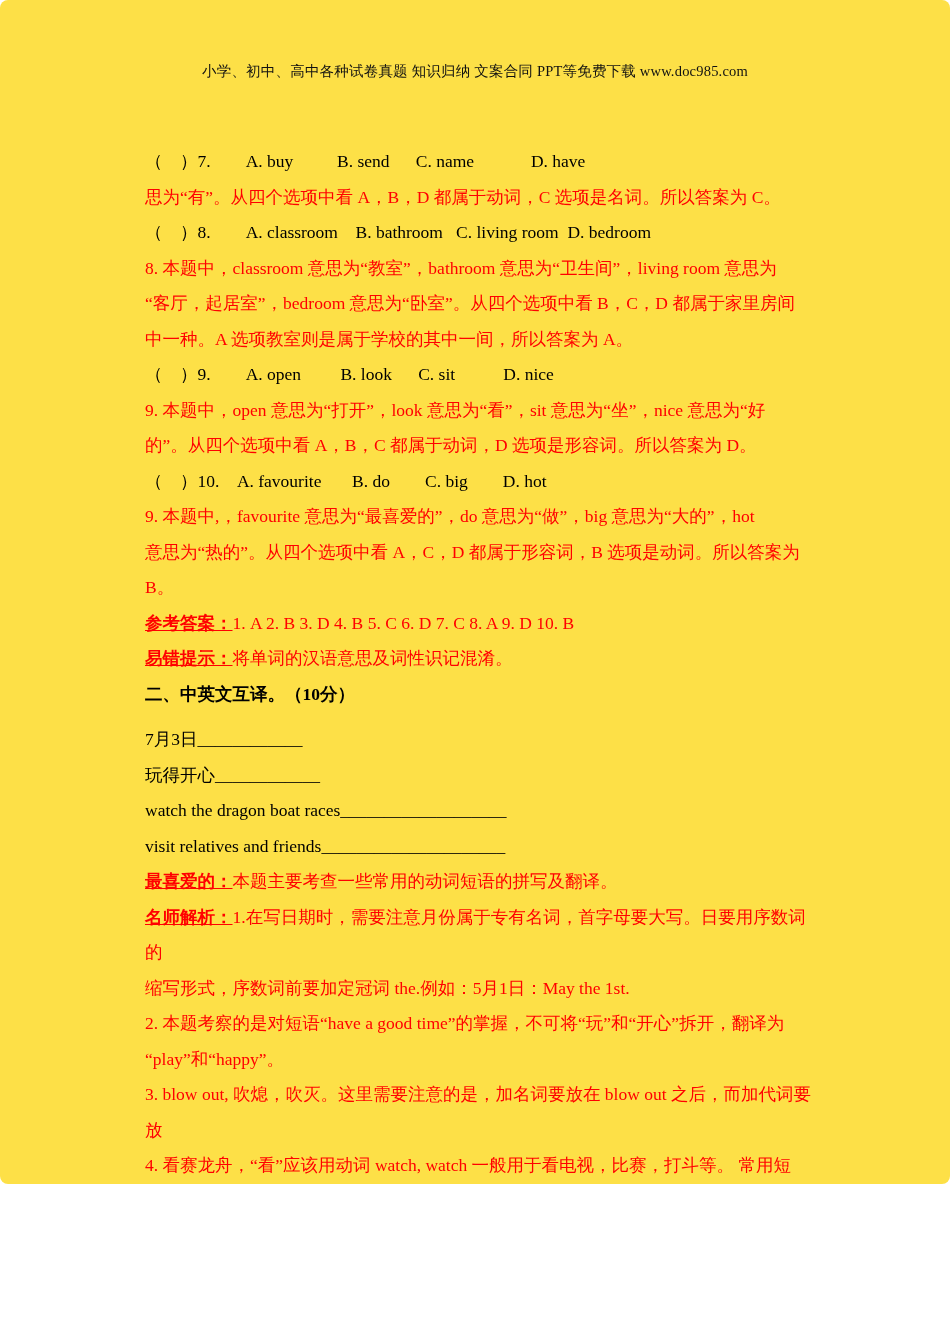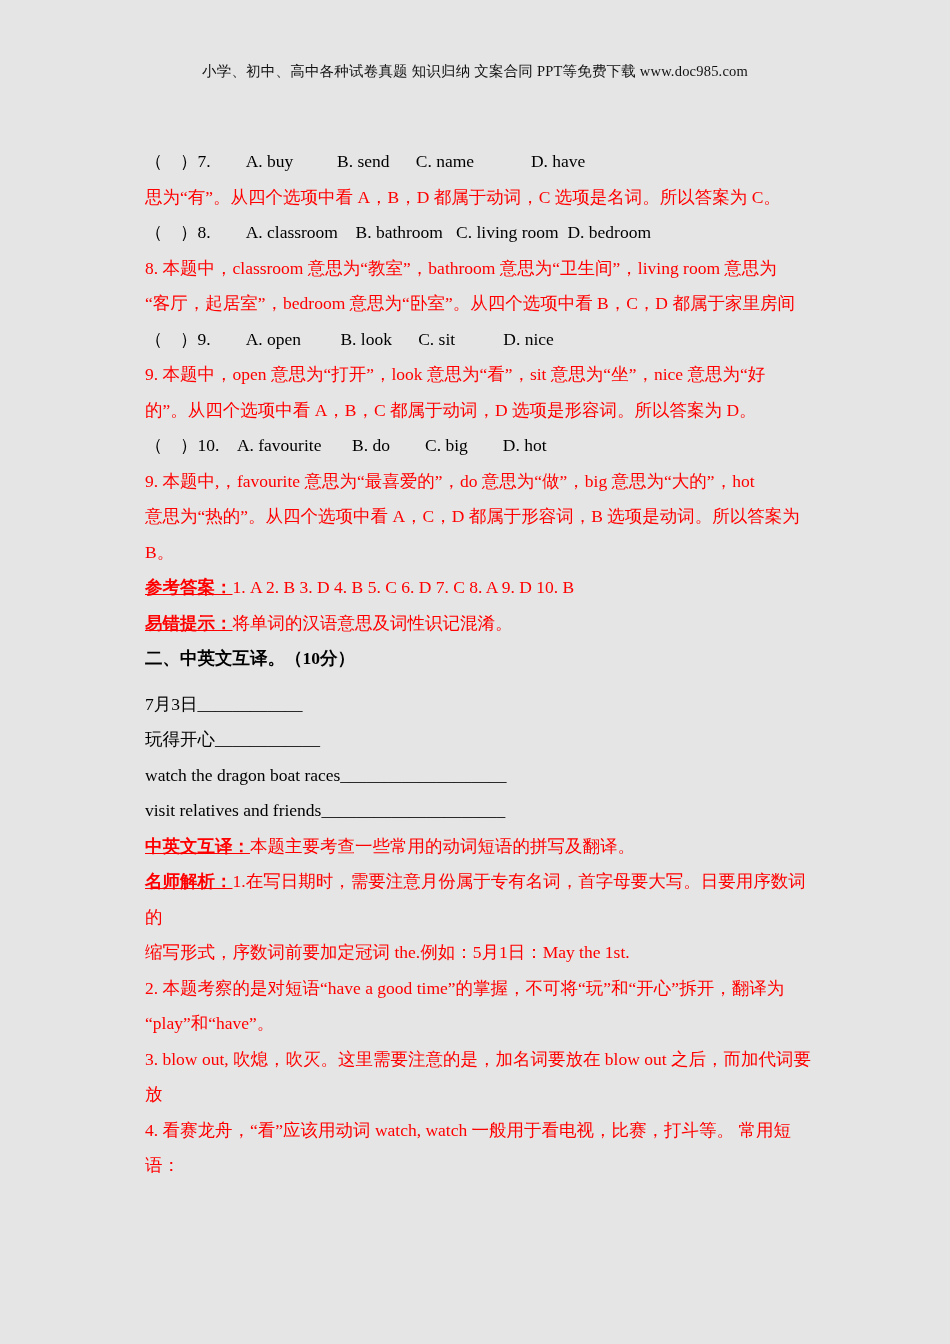--- a/index.html
+++ b/index.html
@@ -4,23 +4,24 @@
 <style>
   * { margin: 0; padding: 0; box-sizing: border-box; }
   html, body { background: #ffffff; }
   body {
     font-family: "Liberation Serif", "DejaVu Serif", serif;
     width: 950px;
   }
   .page {
     position: relative;
     width: 950px;
-    height: 1344px;
-    background: #e5e5e5;
+    height: 1184px;
+    background: #fde047;
     overflow: hidden;
+    border-radius: 8px;
   }
   .header {
     position: absolute;
     top: 62px;
     left: 0;
     width: 100%;
     text-align: center;
     font-size: 14.5px;
     color: #111111;
     letter-spacing: 0.2px;
@@ -50,35 +51,36 @@
 <div class="page">
   <div class="header">
     <span>小学、初中、高中各种试卷真题 知识归纳 文案合同 PPT等免费下载   www.doc985.com</span>
   </div>
   <div class="content" id="doc-content">
       <div class="line"><span class="black">（    ）7.        A. buy          B. send      C. name             D. have</span></div>
       <div class="line"><span class="red">思为“有”。从四个选项中看 A，B，D 都属于动词，C 选项是名词。所以答案为 C。</span></div>
       <div class="line"><span class="black">（    ）8.        A. classroom    B. bathroom   C. living room  D. bedroom</span></div>
       <div class="line"><span class="red">8. 本题中，classroom 意思为“教室”，bathroom 意思为“卫生间”，living room 意思为</span></div>
       <div class="line"><span class="red">“客厅，起居室”，bedroom 意思为“卧室”。从四个选项中看 B，C，D 都属于家里房间</span></div>
+      <div class="line"><span class="red">中一种。A 选项教室则是属于学校的其中一间，所以答案为 A。</span></div>
       <div class="line"><span class="black">（    ）9.        A. open         B. look      C. sit           D. nice</span></div>
       <div class="line"><span class="red">9. 本题中，open 意思为“打开”，look 意思为“看”，sit 意思为“坐”，nice 意思为“好</span></div>
       <div class="line"><span class="red">的”。从四个选项中看 A，B，C 都属于动词，D 选项是形容词。所以答案为 D。</span></div>
       <div class="line"><span class="black">（    ）10.    A. favourite       B. do        C. big        D. hot</span></div>
       <div class="line"><span class="red">9. 本题中,，favourite 意思为“最喜爱的”，do 意思为“做”，big 意思为“大的”，hot</span></div>
       <div class="line"><span class="red">意思为“热的”。从四个选项中看 A，C，D 都属于形容词，B 选项是动词。所以答案为</span></div>
       <div class="line"><span class="red">B。</span></div>
       <div class="line"><span class="red-bold">参考答案：</span><span class="red">1. A 2. B 3. D 4. B 5. C 6. D 7. C 8. A 9. D 10. B</span></div>
       <div class="line"><span class="red-bold">易错提示：</span><span class="red">将单词的汉语意思及词性识记混淆。</span></div>
       <div class="line"><span class="black-bold">二、中英文互译。（10分）</span></div>
       <div class="line gap"><span class="black">7月3日____________</span></div>
       <div class="line"><span class="black">玩得开心____________</span></div>
       <div class="line"><span class="black">watch the dragon boat races___________________</span></div>
       <div class="line"><span class="black">visit relatives and friends_____________________</span></div>
-      <div class="line"><span class="red-bold">中英文互译：</span><span class="red">本题主要考查一些常用的动词短语的拼写及翻译。</span></div>
+      <div class="line"><span class="red-bold">最喜爱的：</span><span class="red">本题主要考查一些常用的动词短语的拼写及翻译。</span></div>
       <div class="line"><span class="red-bold">名师解析：</span><span class="red">1.在写日期时，需要注意月份属于专有名词，首字母要大写。日要用序数词的</span></div>
       <div class="line"><span class="red">缩写形式，序数词前要加定冠词 the.例如：5月1日：May the 1st.</span></div>
       <div class="line"><span class="red">2. 本题考察的是对短语“have a good time”的掌握，不可将“玩”和“开心”拆开，翻译为</span></div>
-      <div class="line"><span class="red">“play”和“have”。</span></div>
+      <div class="line"><span class="red">“play”和“happy”。</span></div>
       <div class="line"><span class="red">3. blow out, 吹熄，吹灭。这里需要注意的是，加名词要放在 blow out 之后，而加代词要放</span></div>
       <div class="line"><span class="red">4. 看赛龙舟，“看”应该用动词 watch, watch 一般用于看电视，比赛，打斗等。 常用短语：</span></div>
     </div>
 </div>
 
 </body></html>

